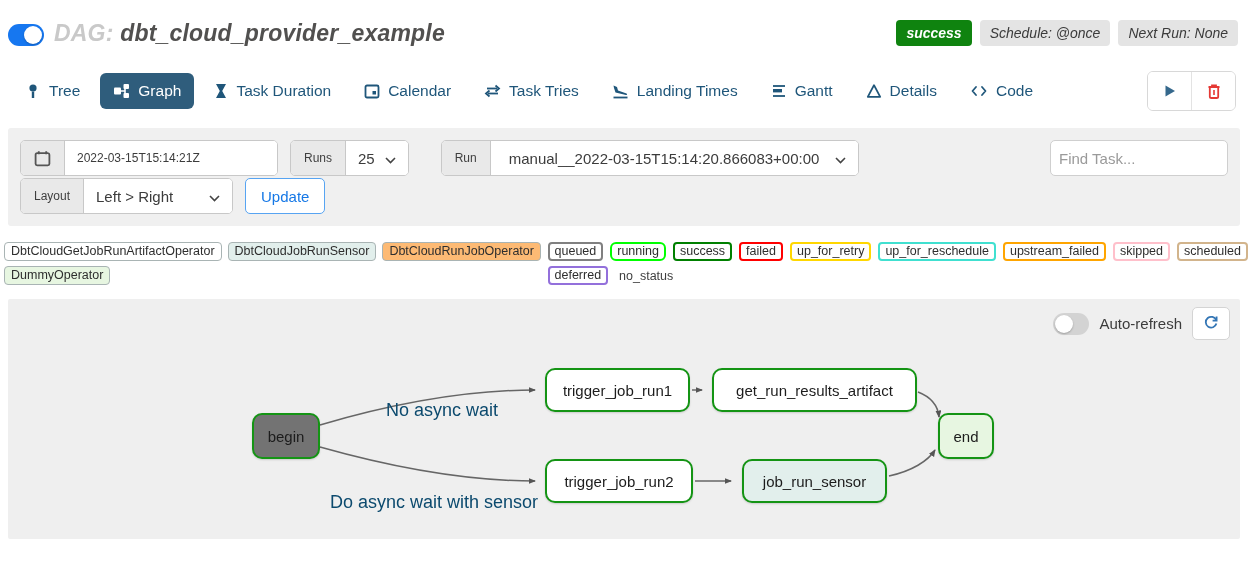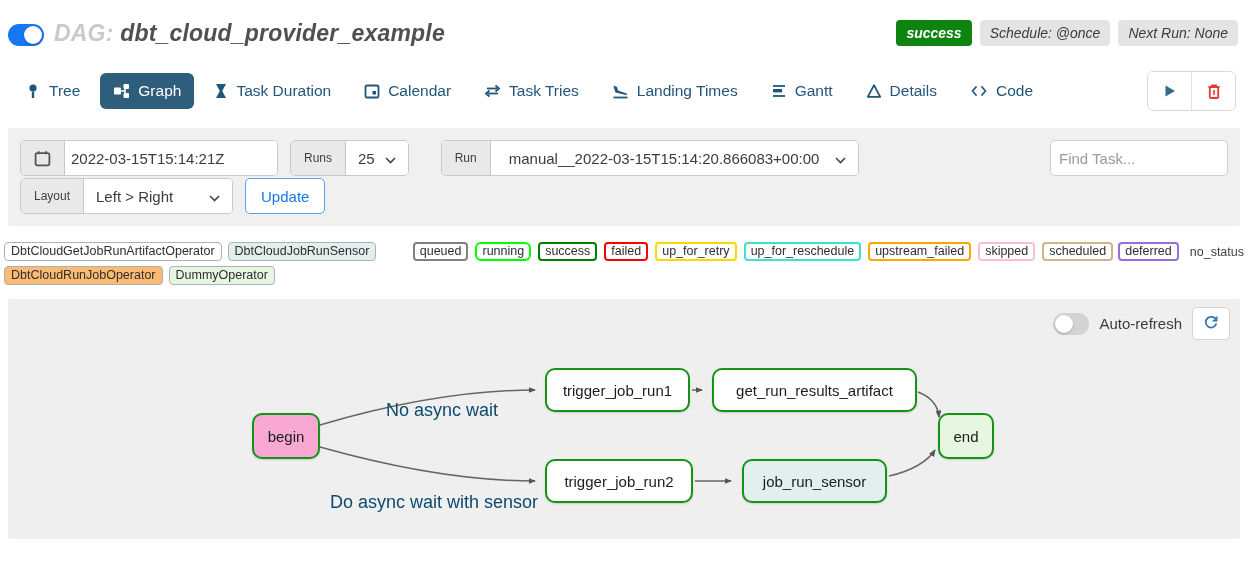--- a/index.html
+++ b/index.html
@@ -30,33 +30,33 @@
   .action-group { margin-left:auto; display:flex; border:1px solid #d8d8d8; border-radius:6px; overflow:hidden; background:#fff; }
   .action-btn { width:43px; height:38px; display:flex; align-items:center; justify-content:center; background:#fff; border:none; cursor:pointer; }
   .action-divider { width:1px; background:#e3e3e3; }
 
   
   .filter-panel { margin:17px 8px 0 8px; background:#f0f0f0; border-radius:3px; padding:12px; }
   .filter-row { display:flex; align-items:center; }
   .filter-row + .filter-row { margin-top:2px; }
   .input-group { display:flex; align-items:stretch; border:1px solid #c8c8c8; border-radius:5px; overflow:hidden; background:#fff; height:36px; }
   .ig-addon { background:#e9e9e9; padding:0 13px; display:flex; align-items:center; color:#3f3f3f; font-size:12px; border-right:1px solid #c8c8c8; }
-  .ig-input { border:none; outline:none; font-size:15px; color:#3c3c3c; padding:0 6px; font-family:"Liberation Sans",sans-serif; }
+  .ig-input { border:none; outline:none; font-size:12px; color:#3c3c3c; padding:0 12px; font-family:"Liberation Sans",sans-serif; }
   .ig-select { display:flex; align-items:center; gap:10px; padding:0 12px; font-size:15px; color:#3c3c3c; cursor:pointer; background:#fff; }
   .gap12 { margin-left:12px; }
   .gap32 { margin-left:32px; }
   .find-task { margin-left:auto; width:178px; height:36px; border:1px solid #cfcfcf; border-radius:5px; padding:0 8px; font-size:15px; font-family:"Liberation Sans",sans-serif; color:#3c3c3c; outline:none; }
   .find-task::placeholder { color:#9a9a9a; }
   .update-btn { margin-left:12px; height:36px; padding:0 15px; background:#fff; border:1.5px solid #57a4f2; border-radius:5px; color:#1678e6; font-size:15px; font-family:"Liberation Sans",sans-serif; cursor:pointer; }
 
   
   .legend { display:flex; margin:16px 0 0 4px; align-items:flex-start; }
   .legend-operators { width:546px; display:flex; flex-wrap:wrap; gap:5px 6px; }
   .op-badge { border:1px solid #a9b4b4; border-radius:4px; padding:1px 6px 2px; font-size:12.5px; color:#2e2e2e; background:#fff; white-space:nowrap; }
-  .legend-statuses { display:flex; flex-direction:row; gap:5px; margin-left:6px; }
+  .legend-statuses { display:flex; flex-direction:column; gap:5px; margin-left:6px; }
   .status-row { display:flex; gap:7px; align-items:center; }
   .st-badge { border:2px solid #888; border-radius:4px; padding:0 5px 1px; font-size:12.5px; color:#2e2e2e; background:#fff; white-space:nowrap; }
   .st-plain { font-size:12.5px; color:#3f3f3f; padding:0 4px; }
 
   
   .graph-panel { position:relative; margin:14px 8px 7px 8px; height:240px; background:#efefef; border-radius:2px; }
   .graph-controls { position:absolute; top:8px; right:10px; display:flex; align-items:center; gap:10px; }
   .auto-refresh-label { font-size:15px; color:#3c3c3c; }
   .refresh-btn { width:38px; height:33px; background:#fff; border:1px solid #d4d4d4; border-radius:5px; display:flex; align-items:center; justify-content:center; cursor:pointer; }
   .edges-svg { position:absolute; left:0; top:0; width:100%; height:100%; }
@@ -277,21 +277,21 @@
         <path d="M684,91 L694,91" marker-end="url(#arrow)"></path>
         <path d="M687,182 L723,182" marker-end="url(#arrow)"></path>
         <path d="M910,93 C923,98 930,107 931,118" marker-end="url(#arrow)"></path>
         <path d="M881,177 C904,172 920,162 927,151" marker-end="url(#arrow)"></path>
       </g>
     </svg>
 
     <div class="edge-label" id="el-1">No async wait</div>
     <div class="edge-label" id="el-2">Do async wait with sensor</div>
 
-    <div class="node" id="n-begin" style="background-color: #f9a8d4;">begin</div>
+    <div class="node" id="n-begin" style="background-color: #737373;">begin</div>
     <div class="node" id="n-tjr1" style="background-color: rgb(255, 255, 255);">trigger_job_run1</div>
     <div class="node" id="n-grra" style="background-color: rgb(255, 255, 255);">get_run_results_artifact</div>
     <div class="node" id="n-tjr2" style="background-color: rgb(255, 255, 255);">trigger_job_run2</div>
     <div class="node" id="n-jrs" style="background-color: rgb(226, 239, 236);">job_run_sensor</div>
     <div class="node" id="n-end" style="background-color: rgb(231, 246, 225);">end</div>
 
     <div class="graph-controls">
       <div class="toggle off" style="margin-top:0">
           <div class="knob"></div>
         </div>

